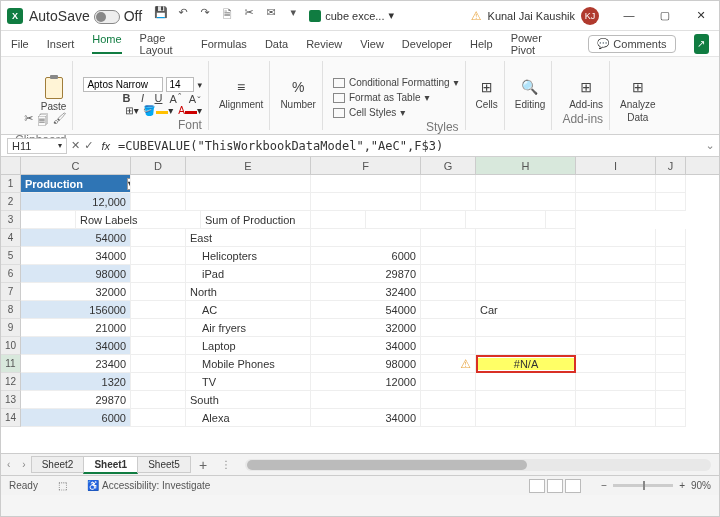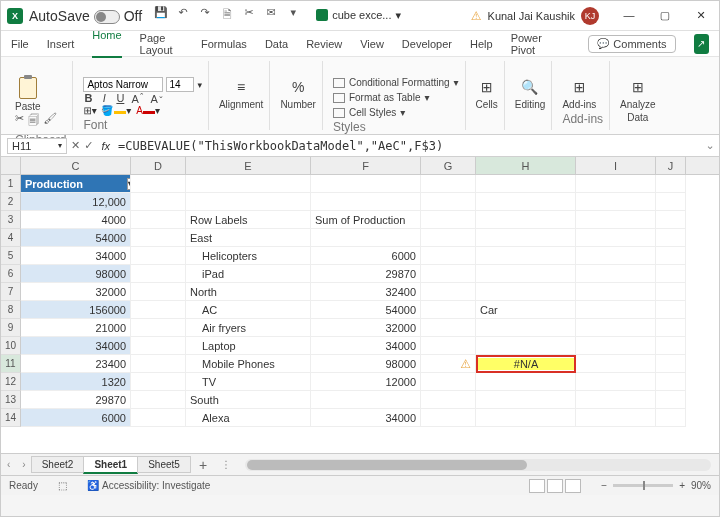--- a/index.html
+++ b/index.html
@@ -4,37 +4,37 @@
 <style>
   * { box-sizing: border-box; margin: 0; padding: 0; font-family: "Segoe UI", Arial, sans-serif; }
   body { width: 720px; height: 517px; background: #f5f5f5; font-size: 11px; color: #333; overflow: hidden; border: 1px solid #ccc; }
   .titlebar { height: 30px; background: #fff; display: flex; align-items: center; padding: 0 6px; gap: 6px; border-bottom: 1px solid #e0e0e0; }
   .xl-icon { width: 16px; height: 16px; background: #107c41; border-radius: 3px; color: #fff; font-size: 9px; font-weight: bold; display: flex; align-items: center; justify-content: center; }
   .autosave { display: flex; align-items: flex-end; gap: 4px; font-size: 14px; }
   .toggle { width: 26px; height: 14px; border: 1px solid #888; border-radius: 8px; display: flex; align-items: center; padding: 1px; background: #eee; }
   .toggle-knob { width: 10px; height: 10px; background: #888; border-radius: 50%; }
   .qat { display: flex; gap: 8px; margin-left: 6px; color: #555; }
   .qat span { width: 14px; text-align: center; }
-  .filename { display: flex; align-items: flex-start; gap: 4px; margin-left: 10px; }
+  .filename { display: flex; align-items: center; gap: 4px; margin-left: 3px; }
   .fd-icon { width: 12px; height: 12px; background: #107c41; border-radius: 2px; }
   .spacer { flex: 1; }
   .user { display: flex; align-items: center; gap: 6px; font-size: 11px; }
   .warn-tri { color: #e8a33d; font-size: 12px; }
   .user-badge { width: 18px; height: 18px; background: #b03a2e; color: #fff; border-radius: 50%; font-size: 9px; display: flex; align-items: center; justify-content: center; }
   .winbtns { display: flex; gap: 12px; margin-left: 12px; }
   .winbtns span { width: 24px; text-align: center; }
 
   .menubar { height: 26px; background: #fff; display: flex; align-items: center; padding: 0 10px; gap: 18px; border-bottom: 1px solid #e5e5e5; }
   .menubar span { font-size: 11px; color: #444; }
-  .menubar .active { color: #107c41; border-bottom: 2px solid #107c41; padding-bottom: 15px; }
+  .menubar .active { color: #107c41; border-bottom: 2px solid #107c41; padding-bottom: 7px; }
   .comments-btn { border: 1px solid #bbb; border-radius: 4px; padding: 2px 8px; display: flex; align-items: center; gap: 4px; font-size: 10px; background: #fff; }
   .share-btn { width: 22px; height: 20px; background: #107c41; border-radius: 3px; color: #fff; display: flex; align-items: center; justify-content: center; font-size: 10px; }
 
   .ribbon { height: 78px; background: #fafafa; display: flex; padding: 4px 8px; border-bottom: 1px solid #d0d0d0; gap: 4px; }
-  .rgroup { display: flex; flex-direction: column; align-items: flex-start; justify-content: space-between; padding: 16px 6px; border-right: 1px solid #e0e0e0; }
+  .rgroup { display: flex; flex-direction: column; align-items: flex-end; justify-content: space-between; padding: 16px 6px; border-right: 1px solid #e0e0e0; }
   .rgroup:last-child { border-right: none; }
   .rgroup-label { font-size: 12px; color: #777; margin-top: 2px; }
   .big-btn { display: flex; flex-direction: column; align-items: center; gap: 2px; font-size: 10px; color: #444; }
   .big-btn .ico { width: 20px; height: 20px; display: flex; align-items: center; justify-content: center; font-size: 14px; }
   .paste-ico { border: 1px solid #a07d3a; background: #fff4d6; width: 18px; height: 22px; border-radius: 2px; position: relative; }
   .paste-ico::before { content: ''; position: absolute; top: -3px; left: 4px; width: 8px; height: 4px; background: #888; border-radius: 1px; }
   .font-row1 { display: flex; align-items: center; gap: 3px; }
   .font-sel { border: 1px solid #bbb; font-size: 10px; padding: 1px 3px; width: 80px; background: #fff; }
   .size-sel { border: 1px solid #bbb; font-size: 10px; padding: 1px 2px; width: 28px; background: #fff; }
   .font-row2 { display: flex; gap: 6px; align-items: center; font-size: 11px; color: #444; }
@@ -277,21 +277,20 @@
         <div class="cell wD"></div>
         <div class="cell wE"></div>
         <div class="cell wF"></div>
         <div class="cell wG"></div>
         <div class="cell wH"></div>
         <div class="cell wI"></div>
         <div class="cell wJ"></div>
       </div>
     <div class="row">
         <div class="rh">3</div>
-        <div class="cell wC num">4000</div>
         <div class="cell wD"></div>
         <div class="cell wE">Row Labels</div>
         <div class="cell wF">Sum of Production</div>
         <div class="cell wG"></div>
         <div class="cell wH"></div>
         <div class="cell wI"></div>
         <div class="cell wJ"></div>
       </div>
     <div class="row">
         <div class="rh">4</div>

